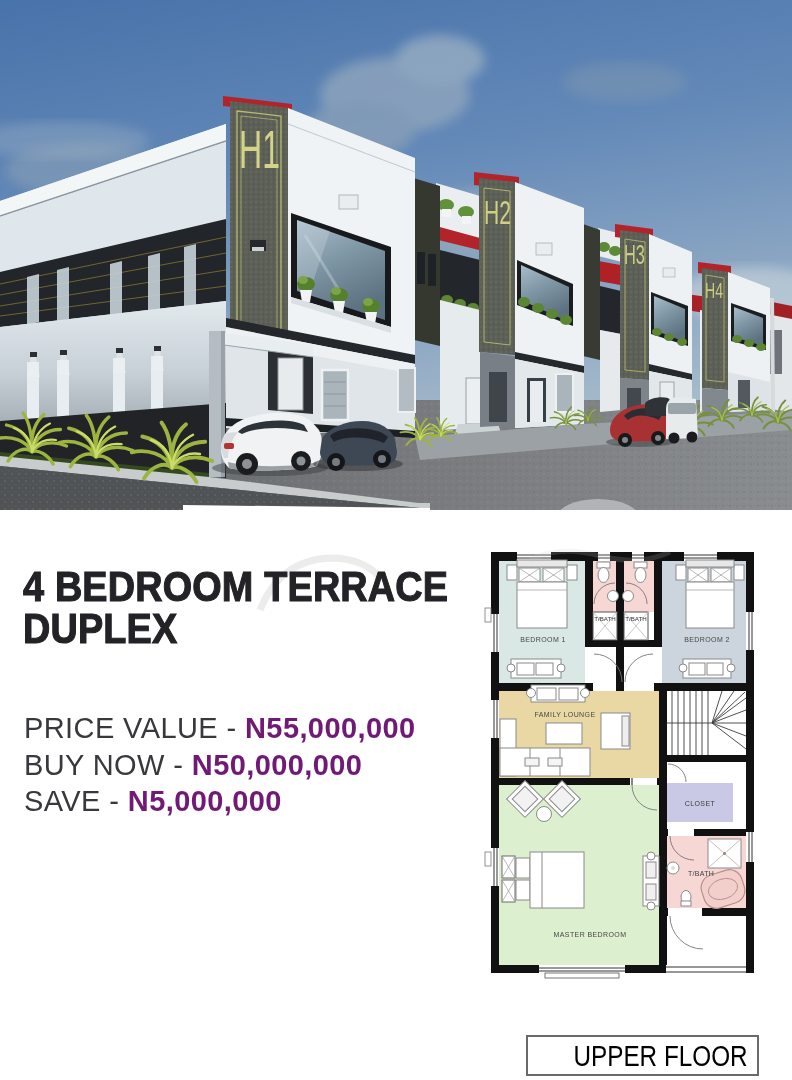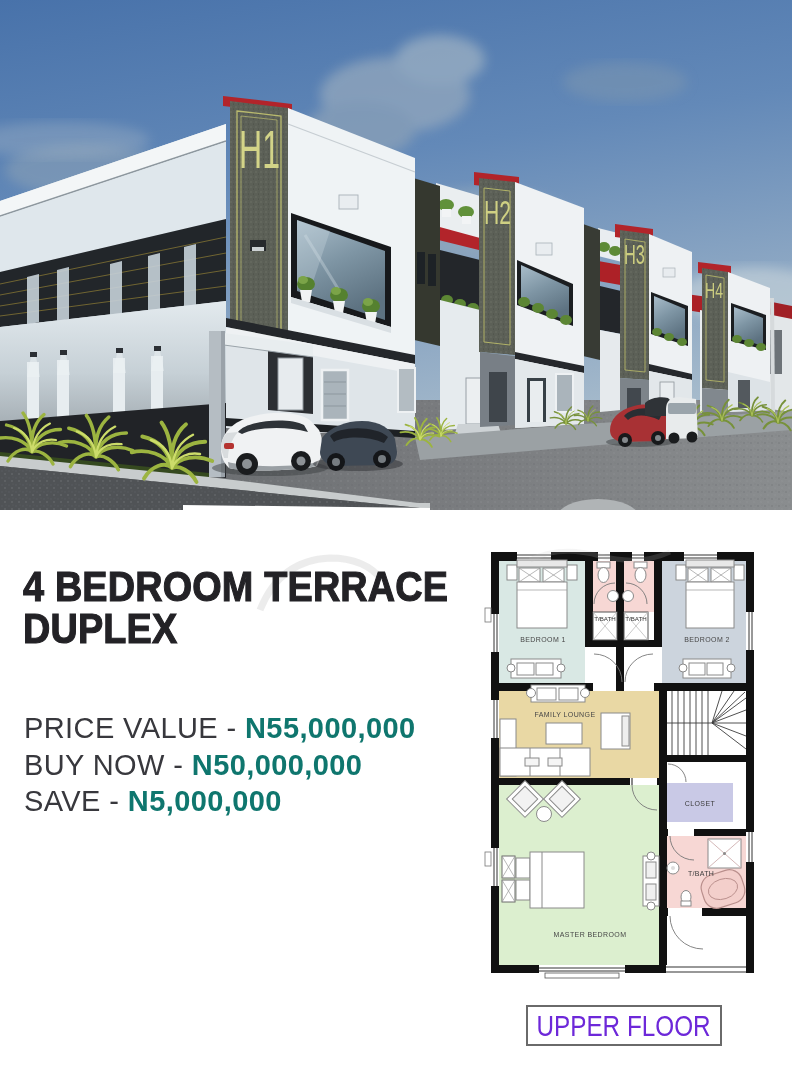--- a/index.html
+++ b/index.html
@@ -1,22 +1,22 @@
 <!DOCTYPE html>
 <html><head>
 <meta charset="utf-8">
 <style>
 html,body{margin:0;padding:0;}
 body{width:792px;height:1080px;background:#ffffff;font-family:"Liberation Sans",sans-serif;position:relative;overflow:hidden;}
 #photo{position:absolute;left:0;top:0;}
 #plan{position:absolute;left:480px;top:542px;}
 .heading{position:absolute;left:23px;top:566px;font-size:42px;line-height:42px;font-weight:bold;color:#232226;letter-spacing:0.2px;transform:scaleX(0.9);transform-origin:left top;white-space:nowrap;-webkit-text-stroke:1.1px #232226;}
 .prices{position:absolute;left:24px;top:710px;font-size:29px;line-height:36.6px;color:#38383d;font-weight:400;letter-spacing:0.4px;}
-.prices b{color:#0f766e;margin-top:44px;}
-.floorlabel{position:absolute;left:526px;top:1005px;width:192px;height:37px;border:2px solid #6a6a6a;color:#6d28d9;font-size:30px;display:flex;align-items:center;justify-content:center;white-space:nowrap;}
+.prices b{color:#701a75;margin-top:44px;}
+.floorlabel{position:absolute;left:526px;top:1035px;width:192px;height:37px;border:2px solid #6a6a6a;color:#000000;font-size:30px;display:flex;align-items:center;justify-content:center;white-space:nowrap;padding-left:37px;}
 .floorlabel span{transform:scaleX(0.81);transform-origin:center;}
 </style>
 </head>
 <body>
 
 <svg id="photo" width="792" height="510" viewBox="0 0 792 510">
 <defs>
 <linearGradient id="sky" x1="0" y1="0" x2="0.25" y2="1">
 <stop offset="0" stop-color="#4872aa"></stop>
         <stop offset="0.4" stop-color="#6389b8"></stop>

